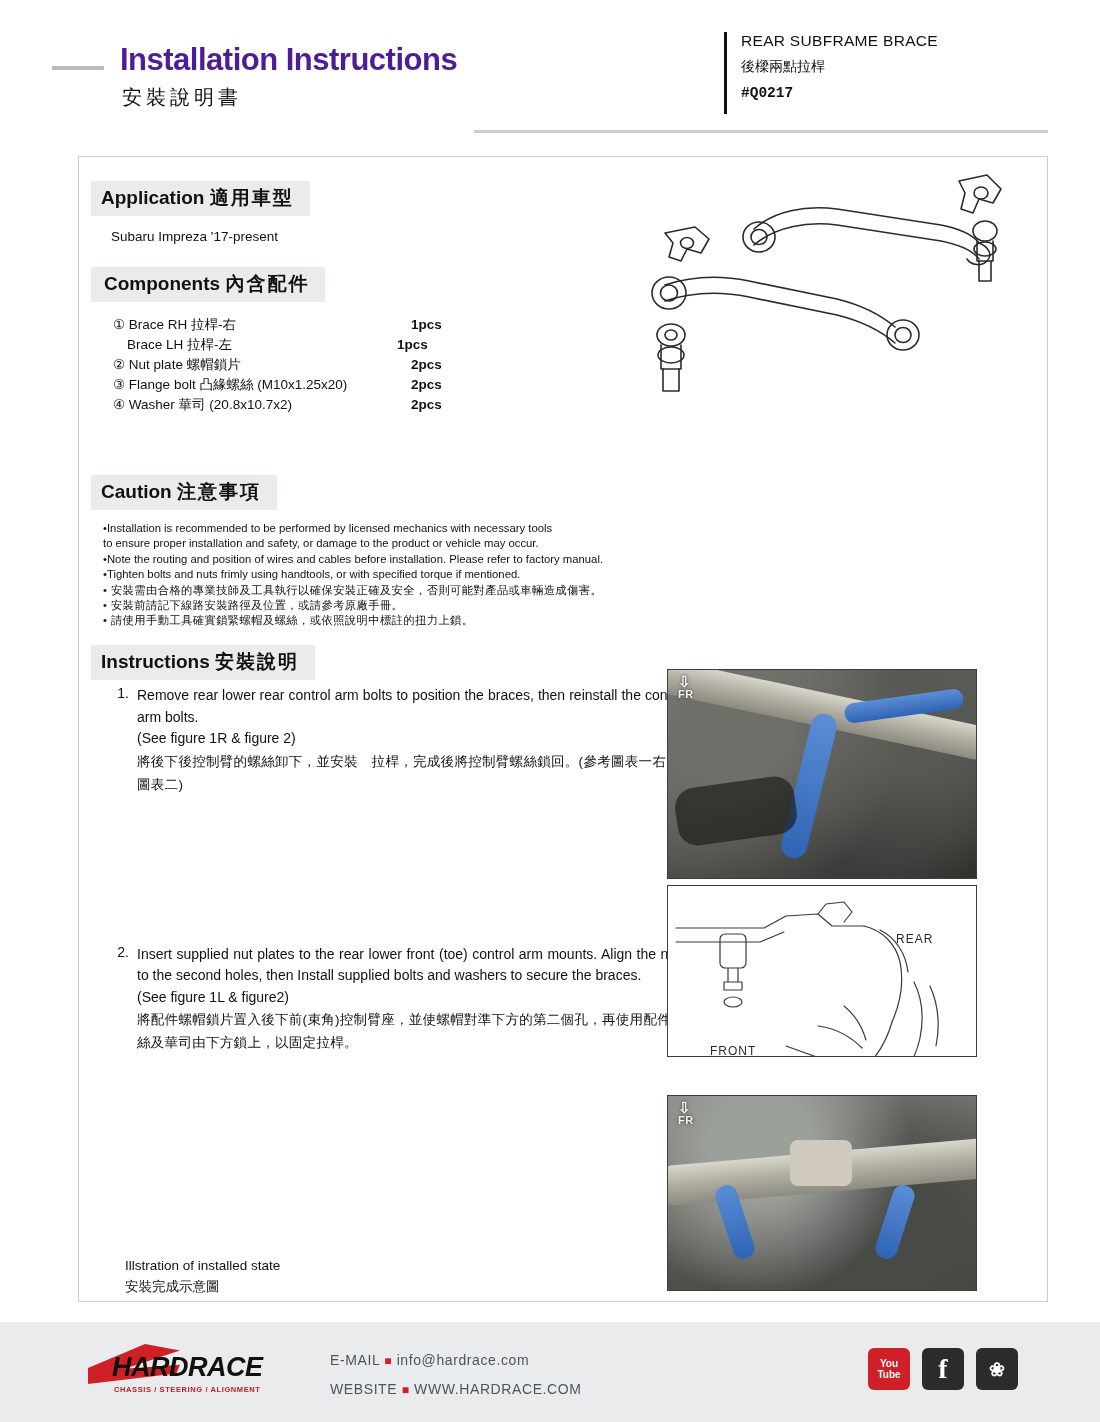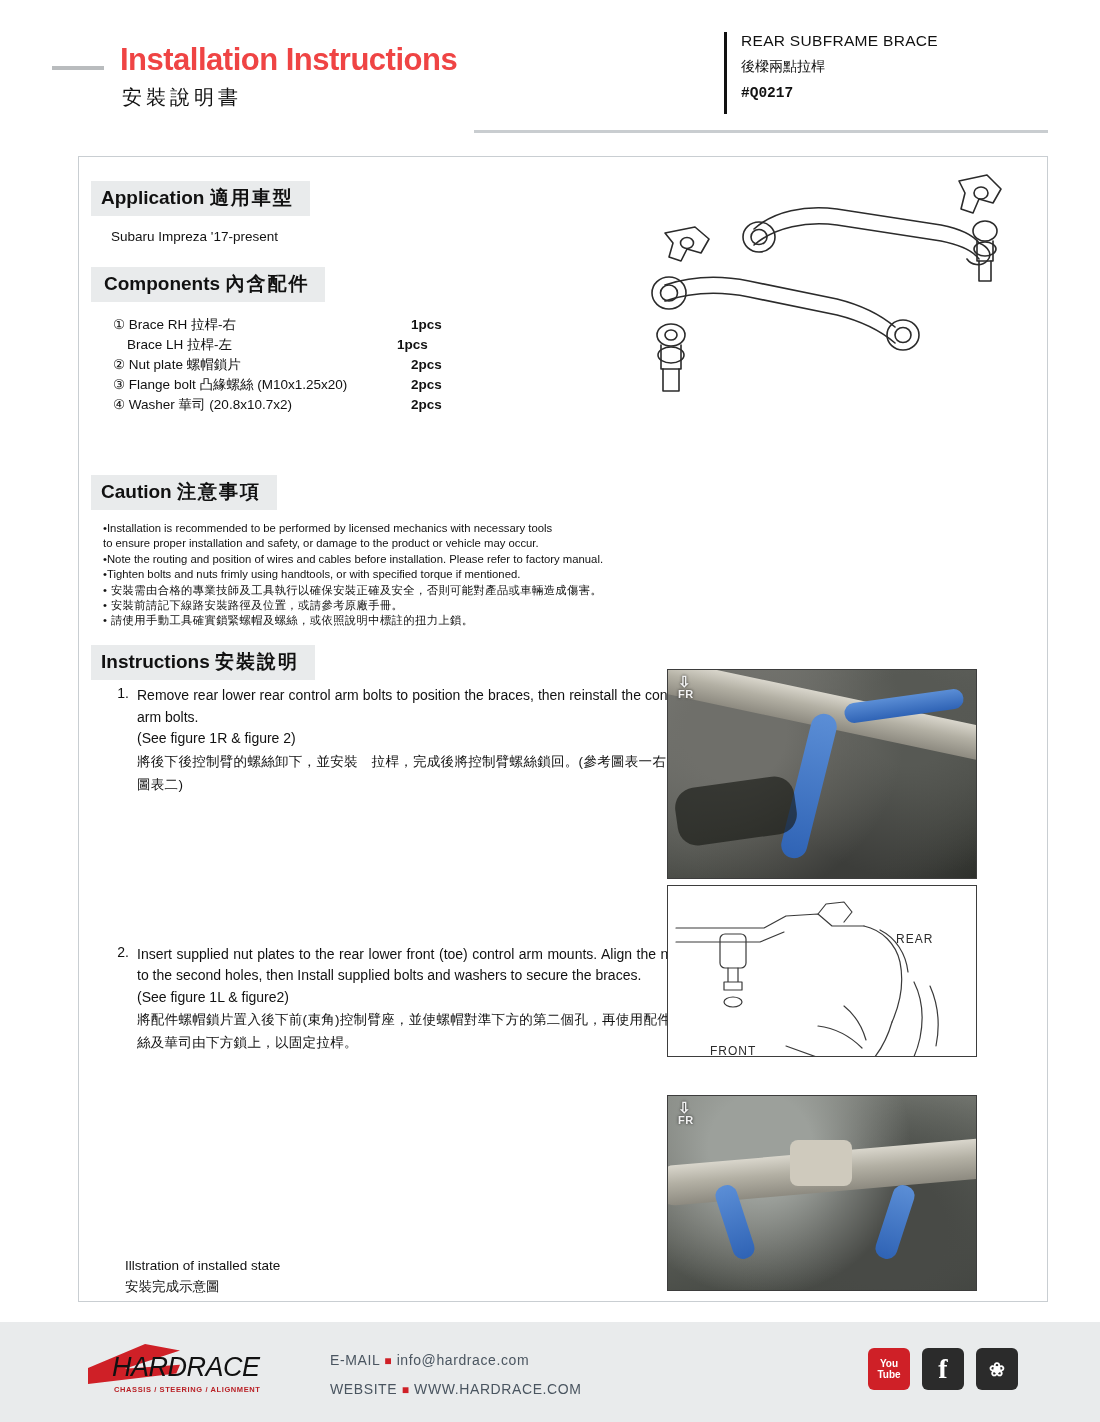--- a/index.html
+++ b/index.html
@@ -27,21 +27,21 @@
     height: 4px;
     background: #b9bcbe;
   }
   .title-en {
     position: absolute;
     left: 120px;
     top: 42px;
     font-size: 31px;
     font-weight: bold;
     letter-spacing: -0.5px;
-    color: #ef4444;
+    color: #4c1d95;
   }
   .title-zh {
     position: absolute;
     left: 122px;
     top: 84px;
     font-size: 20px;
     font-weight: normal;
     letter-spacing: 4px;
     color: #111;
   }
@@ -251,21 +251,21 @@
     top: 18px;
     width: 200px;
     height: 58px;
   }
   .logo-text {
     position: absolute;
     left: 24px;
     top: 12px;
     font-size: 27px;
     font-style: italic;
-    font-weight: normal;
+    font-weight: bold;
     color: #111;
     letter-spacing: -0.5px;
   }
   .logo-sub {
     position: absolute;
     left: 26px;
     top: 45px;
     font-size: 7.5px;
     font-weight: bold;
     color: #b92025;

